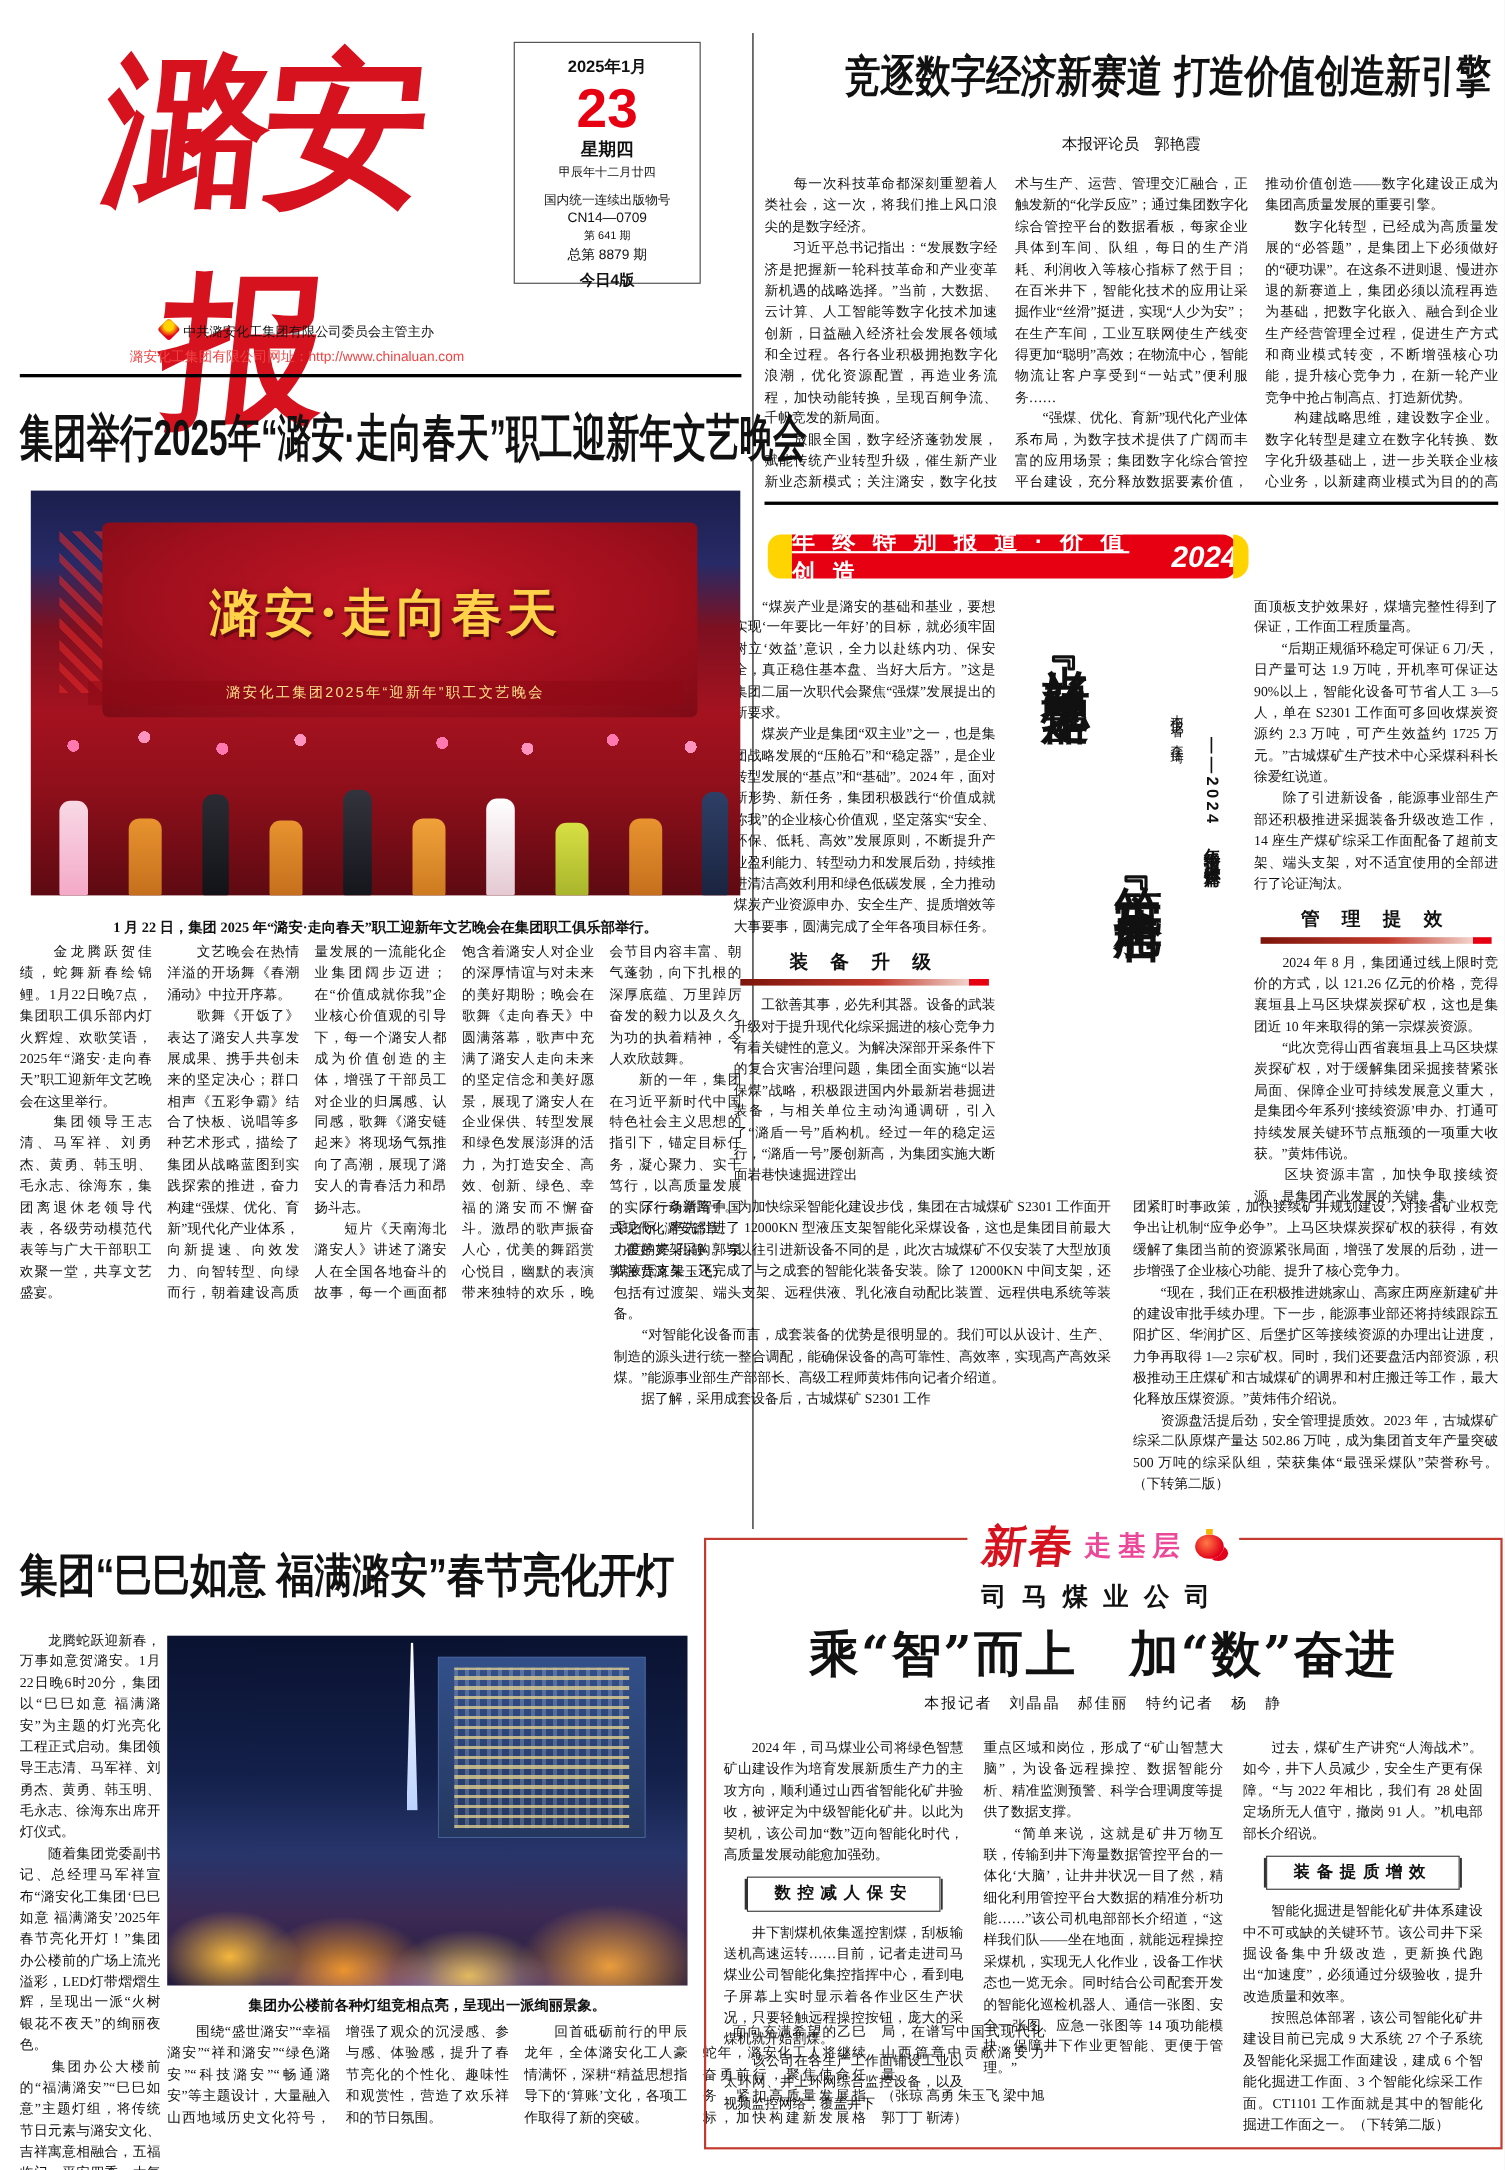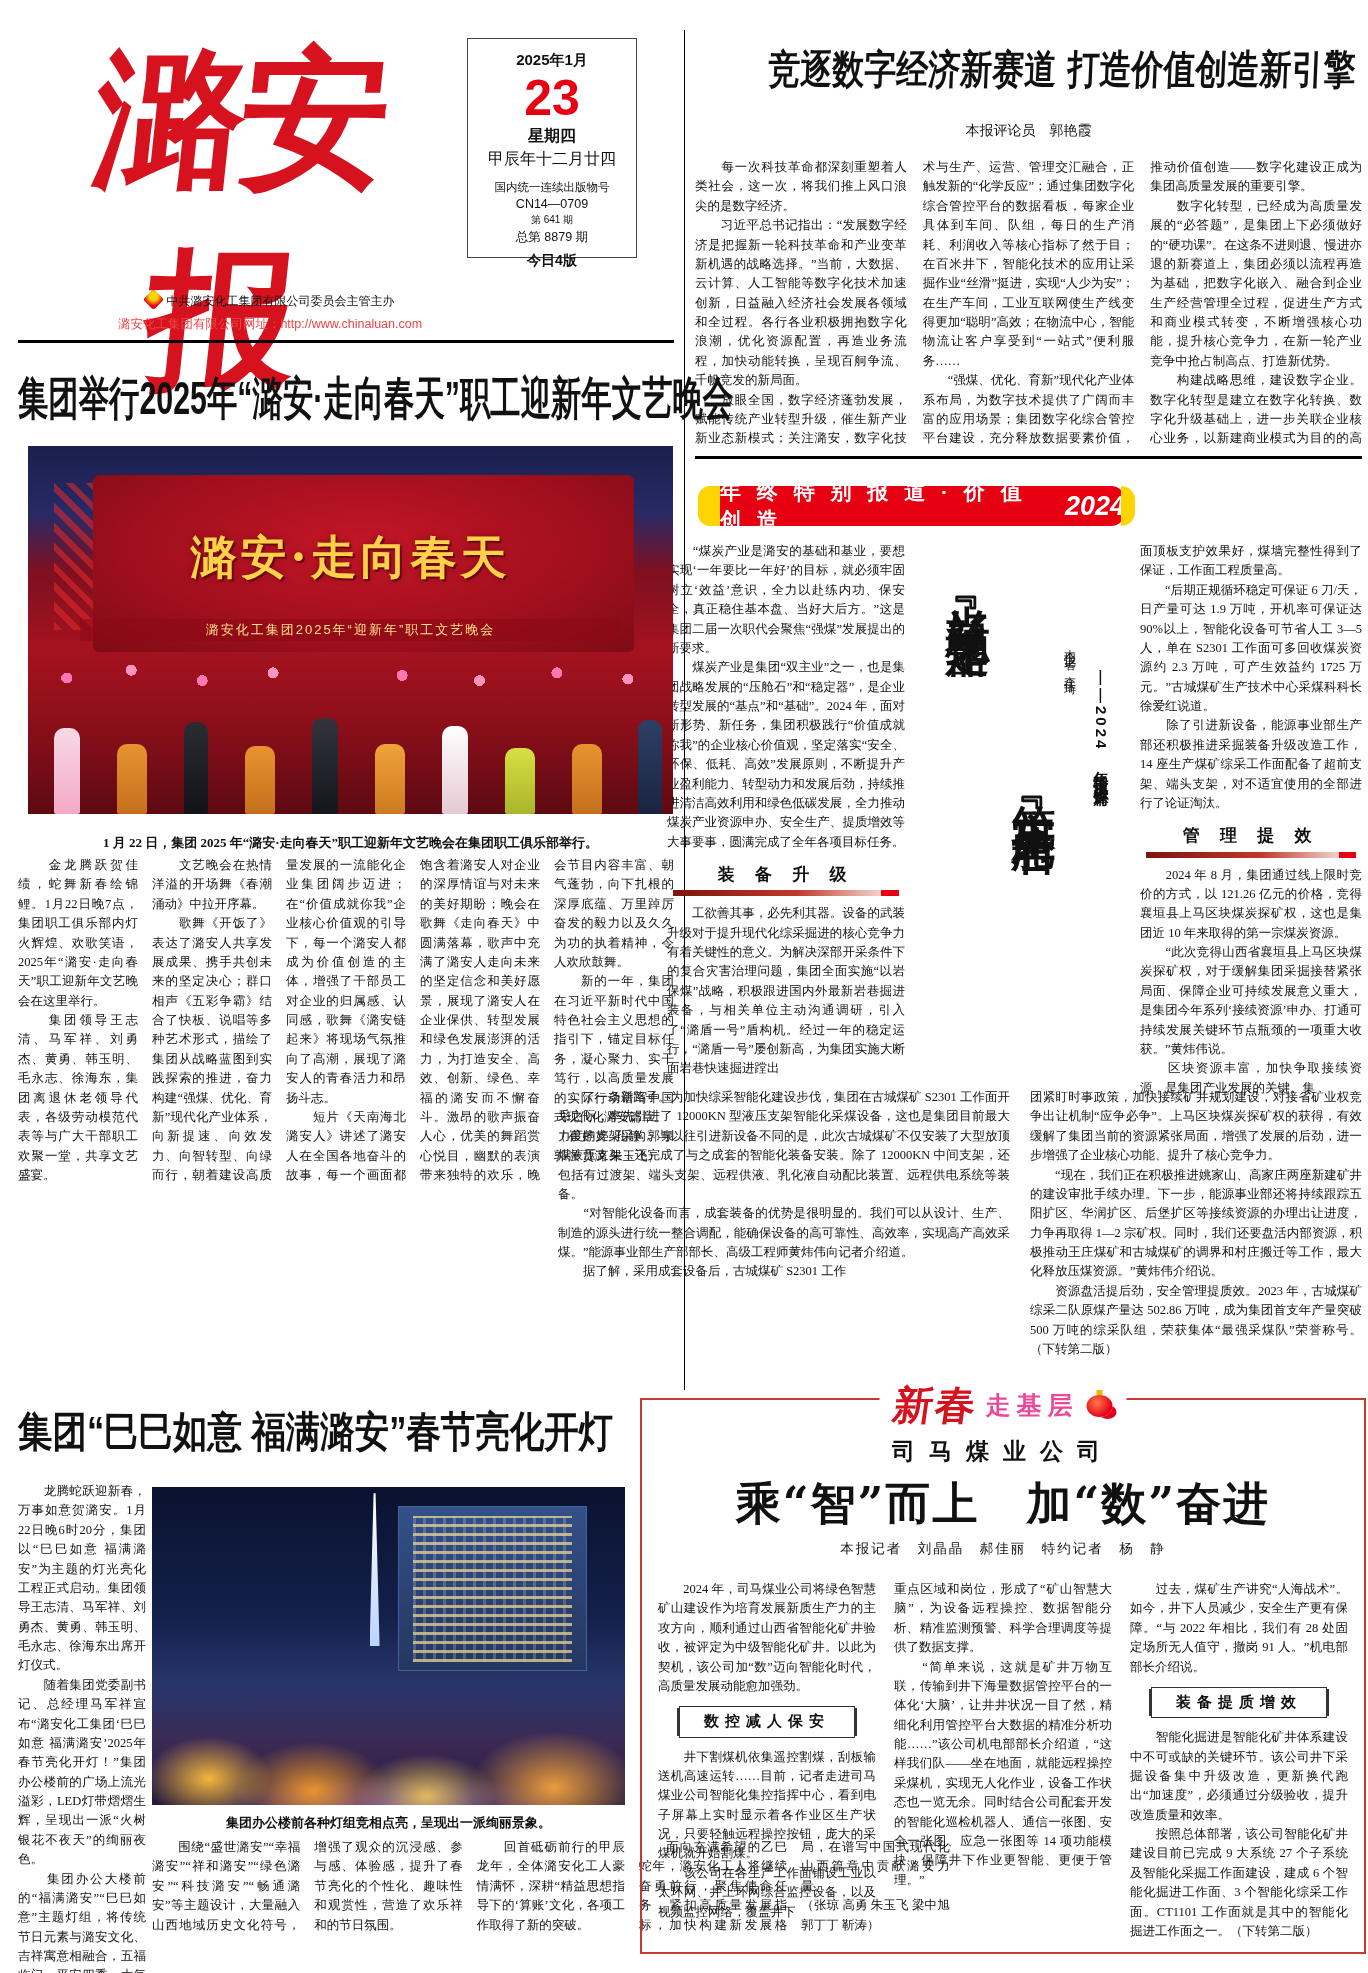--- a/index.html
+++ b/index.html
@@ -18,21 +18,21 @@
   #publisher-line{left:60px;top:292px;width:420px;text-align:center;font-weight:normal;font-size:12px;}
   #website-line{left:60px;top:316px;width:420px;text-align:center;font-size:12.5px;color:#ef4444;}
   .logo-dot{display:inline-block;width:15px;height:15px;background:radial-gradient(circle at 35% 35%,#ffd400 30%,#e2001a 70%);
      border-radius:3px;transform:rotate(45deg);margin-right:6px;vertical-align:-2px;}
   
   #date-box{left:467px;top:38px;width:168px;height:218px;border:1px solid #444;
      text-align:center;font-family:"Liberation Sans",sans-serif;}
   #date-box .dm{font-size:15px;font-weight:bold;margin-top:12px;}
   #date-box .dd{font-size:50px;font-weight:bold;color:#e60012;line-height:52px;margin:2px 0;}
   #date-box .wk{font-size:16px;font-weight:bold;}
-  #date-box .lunar{font-size:16px;margin-top:2px;}
+  #date-box .lunar{font-size:11px;margin-top:2px;}
   #date-box .pub{font-size:11.5px;margin-top:10px;}
   #date-box .cn{font-size:12.5px;margin-top:2px;}
   #date-box .iss{font-size:10px;margin-top:2px;}
   #date-box .tot{font-size:12.5px;margin-top:2px;}
   #date-box .ed{font-size:14px;font-weight:bold;margin-top:6px;}
   
   .vrule{width:1px;background:#000;}
   .hrule{height:3px;background:#000;}
   
   #tr-headline{left:695px;top:42px;width:667px;text-align:center;}
@@ -40,21 +40,21 @@
      font-family:"DejaVu Serif","Liberation Serif",serif;transform:scaleX(.80) skewX(-3deg);transform-origin:50% 50%;}
   #tr-byline{left:695px;top:122px;width:667px;text-align:center;font-size:14px;
      font-family:"Liberation Serif",serif;}
   #tr-cols{left:695px;top:158px;width:667px;height:292px;column-count:3;column-gap:16px;}
   
   #sp-banner{left:698px;top:486px;width:437px;height:40px;display:flex;align-items:center;}
   #sp-banner .cap-l{width:22px;height:40px;background:#ffd400;border-radius:12px 0 0 12px;}
   #sp-banner .bar{flex:1;height:40px;background:#e60012;display:flex;align-items:center;justify-content:center;
       border-radius:0 14px 14px 0;}
   #sp-banner .cap-r{width:14px;height:40px;background:#ffd400;border-radius:0 14px 14px 0;margin-left:-4px;}
-  #sp-banner .t1{color:#fff;font-weight:bold;font-size:21px;letter-spacing:5px;}
+  #sp-banner .t1{color:#fff;font-weight:bold;font-size:21px;letter-spacing:5px;text-decoration:underline;}
   #sp-banner .t2{color:#fff;font-weight:bold;font-size:27px;font-style:italic;margin-left:8px;
       font-family:"Liberation Sans",sans-serif;}
   .subhead{ text-align:center;font-weight:bold;font-size:17px;letter-spacing:8px;margin:10px 0 2px;}
   .subhead-bar{height:6px;margin:0 6px 8px;background:linear-gradient(90deg,#7c150b,#c0392b 55%,#f2d4cc 92%,#e60012 92%);}
   #sp-col1{left:667px;top:542px;width:238px;height:540px;}
   #sp-col2{left:1140px;top:542px;width:222px;height:540px;}
   #sp-headline-block{left:933px;top:560px;width:202px;height:530px;}
   .vtxt{writing-mode:vertical-rl;text-orientation:mixed;}
   #vh-right{position:absolute;left:6px;top:10px;font-size:44px;font-weight:bold;
      font-family:"DejaVu Serif",serif;letter-spacing:6px;}

